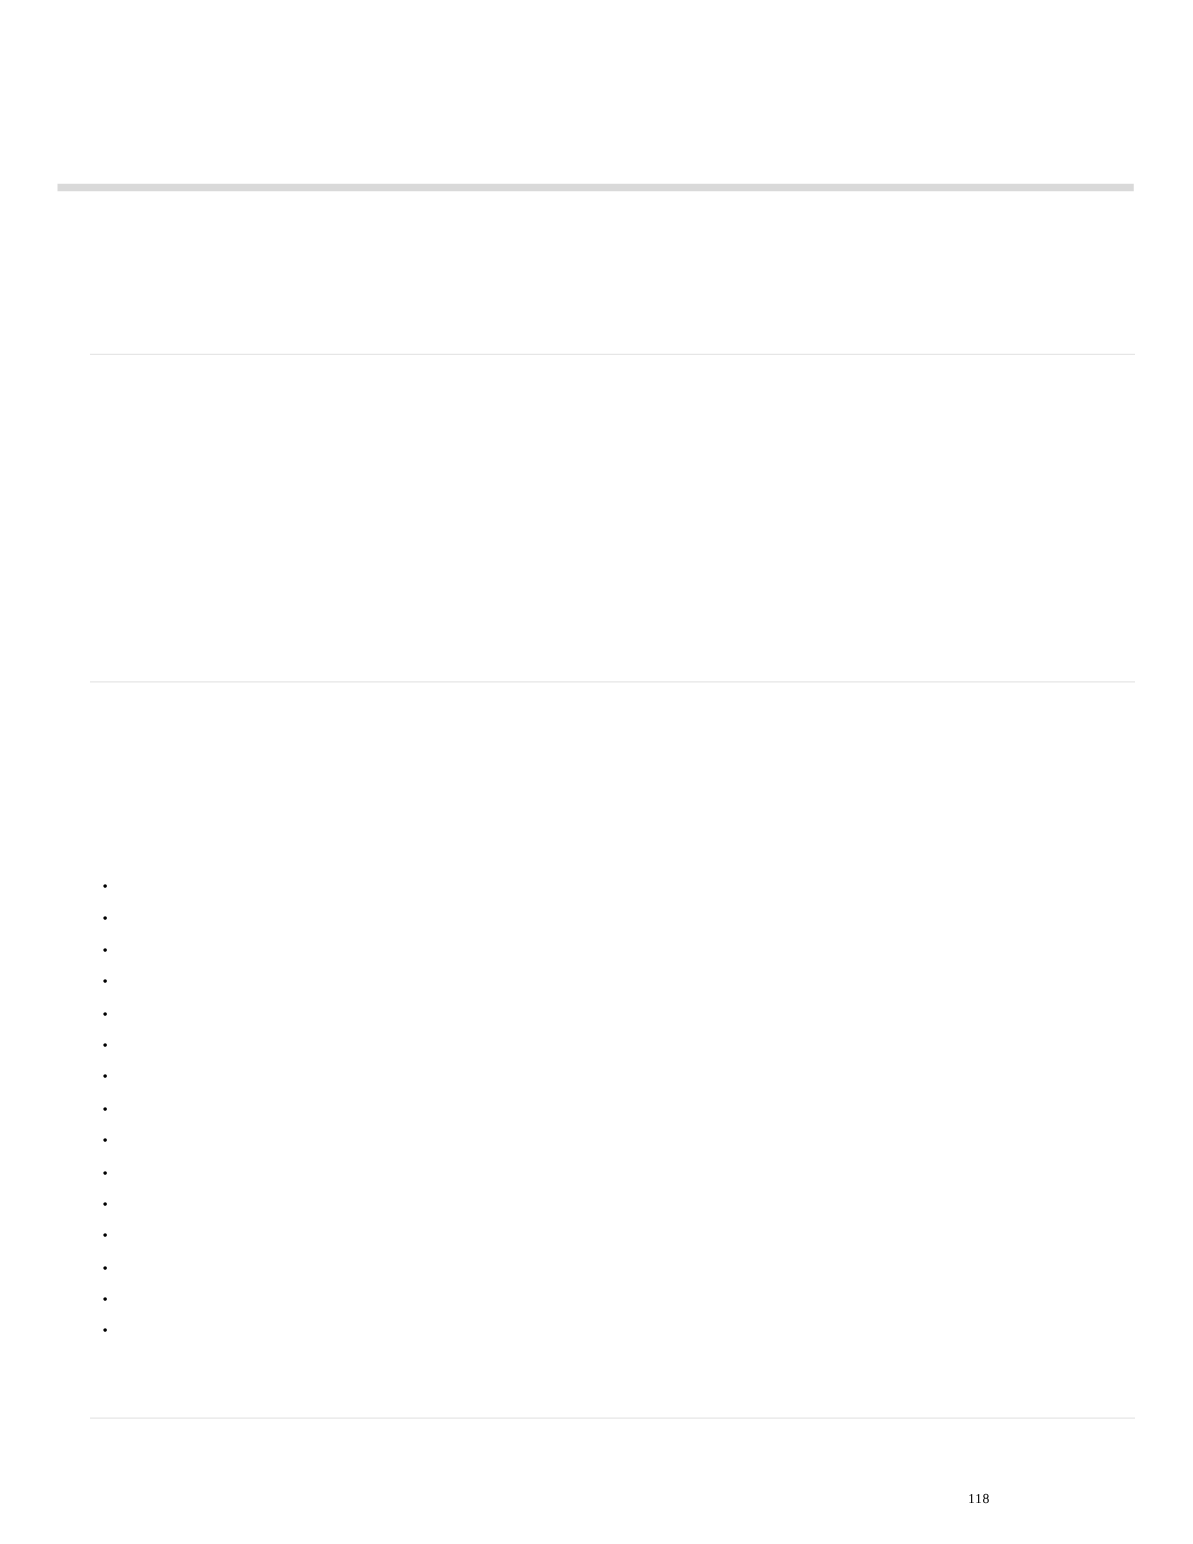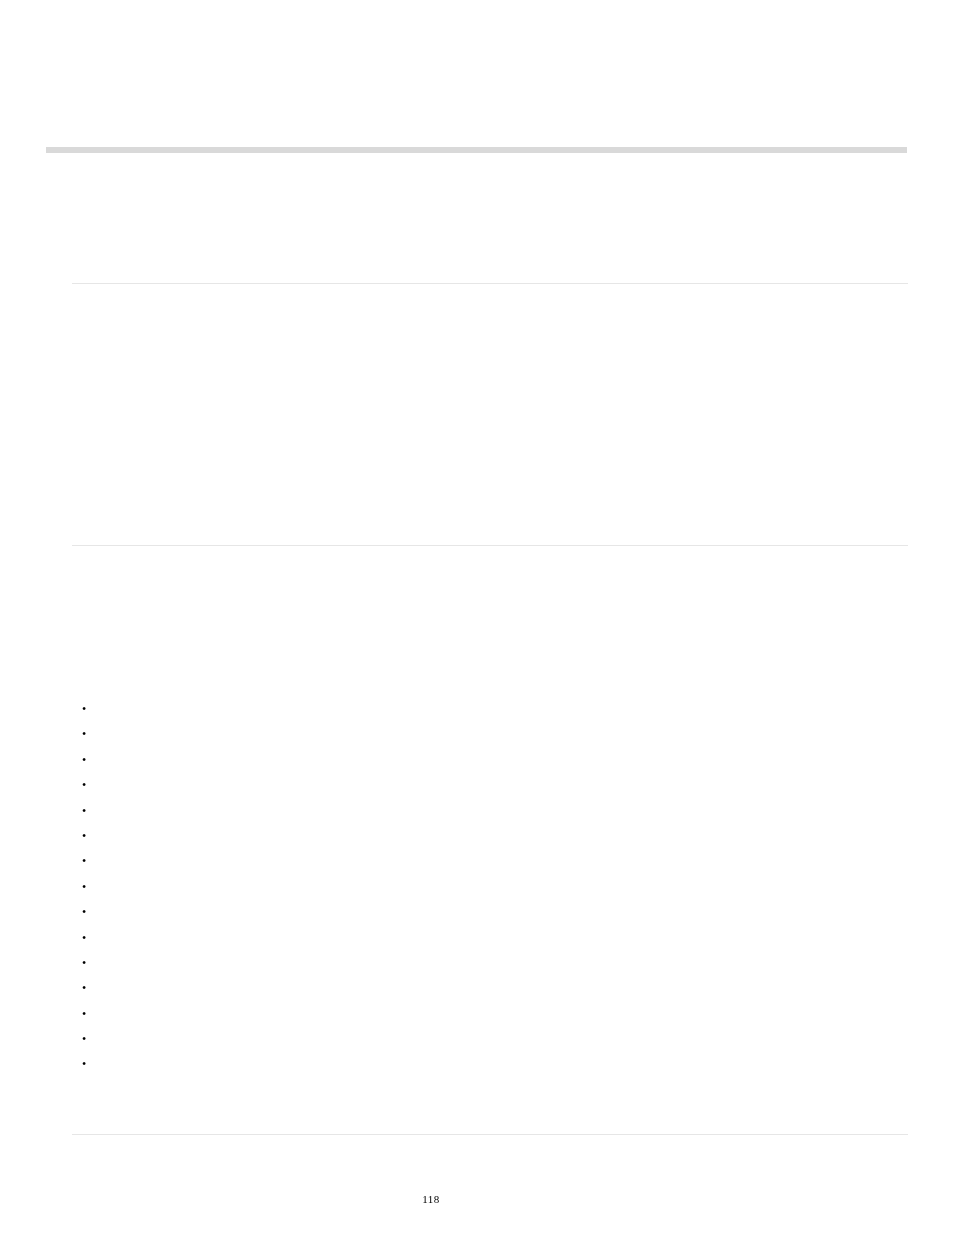--- a/index.html
+++ b/index.html
@@ -55,26 +55,25 @@
     left: 0;
     top: 0;
     font-size: 12px;
     color: #000;
   }
   .page-number {
     position: absolute;
     left: 0;
     width: 792px;
     top: 1193px;
-    text-align: center;
+    text-align: right;
     font-size: 11px;
     letter-spacing: 0.5px;
     color: #000;
     font-family: "Times New Roman", Times, serif;
-    padding-left: 35px;
   }
 </style>
 </head>
 <body>
 
 <div class="page">
 
   <div class="top-rule"></div>
 
   <div class="thin-rule rule-1"></div>

